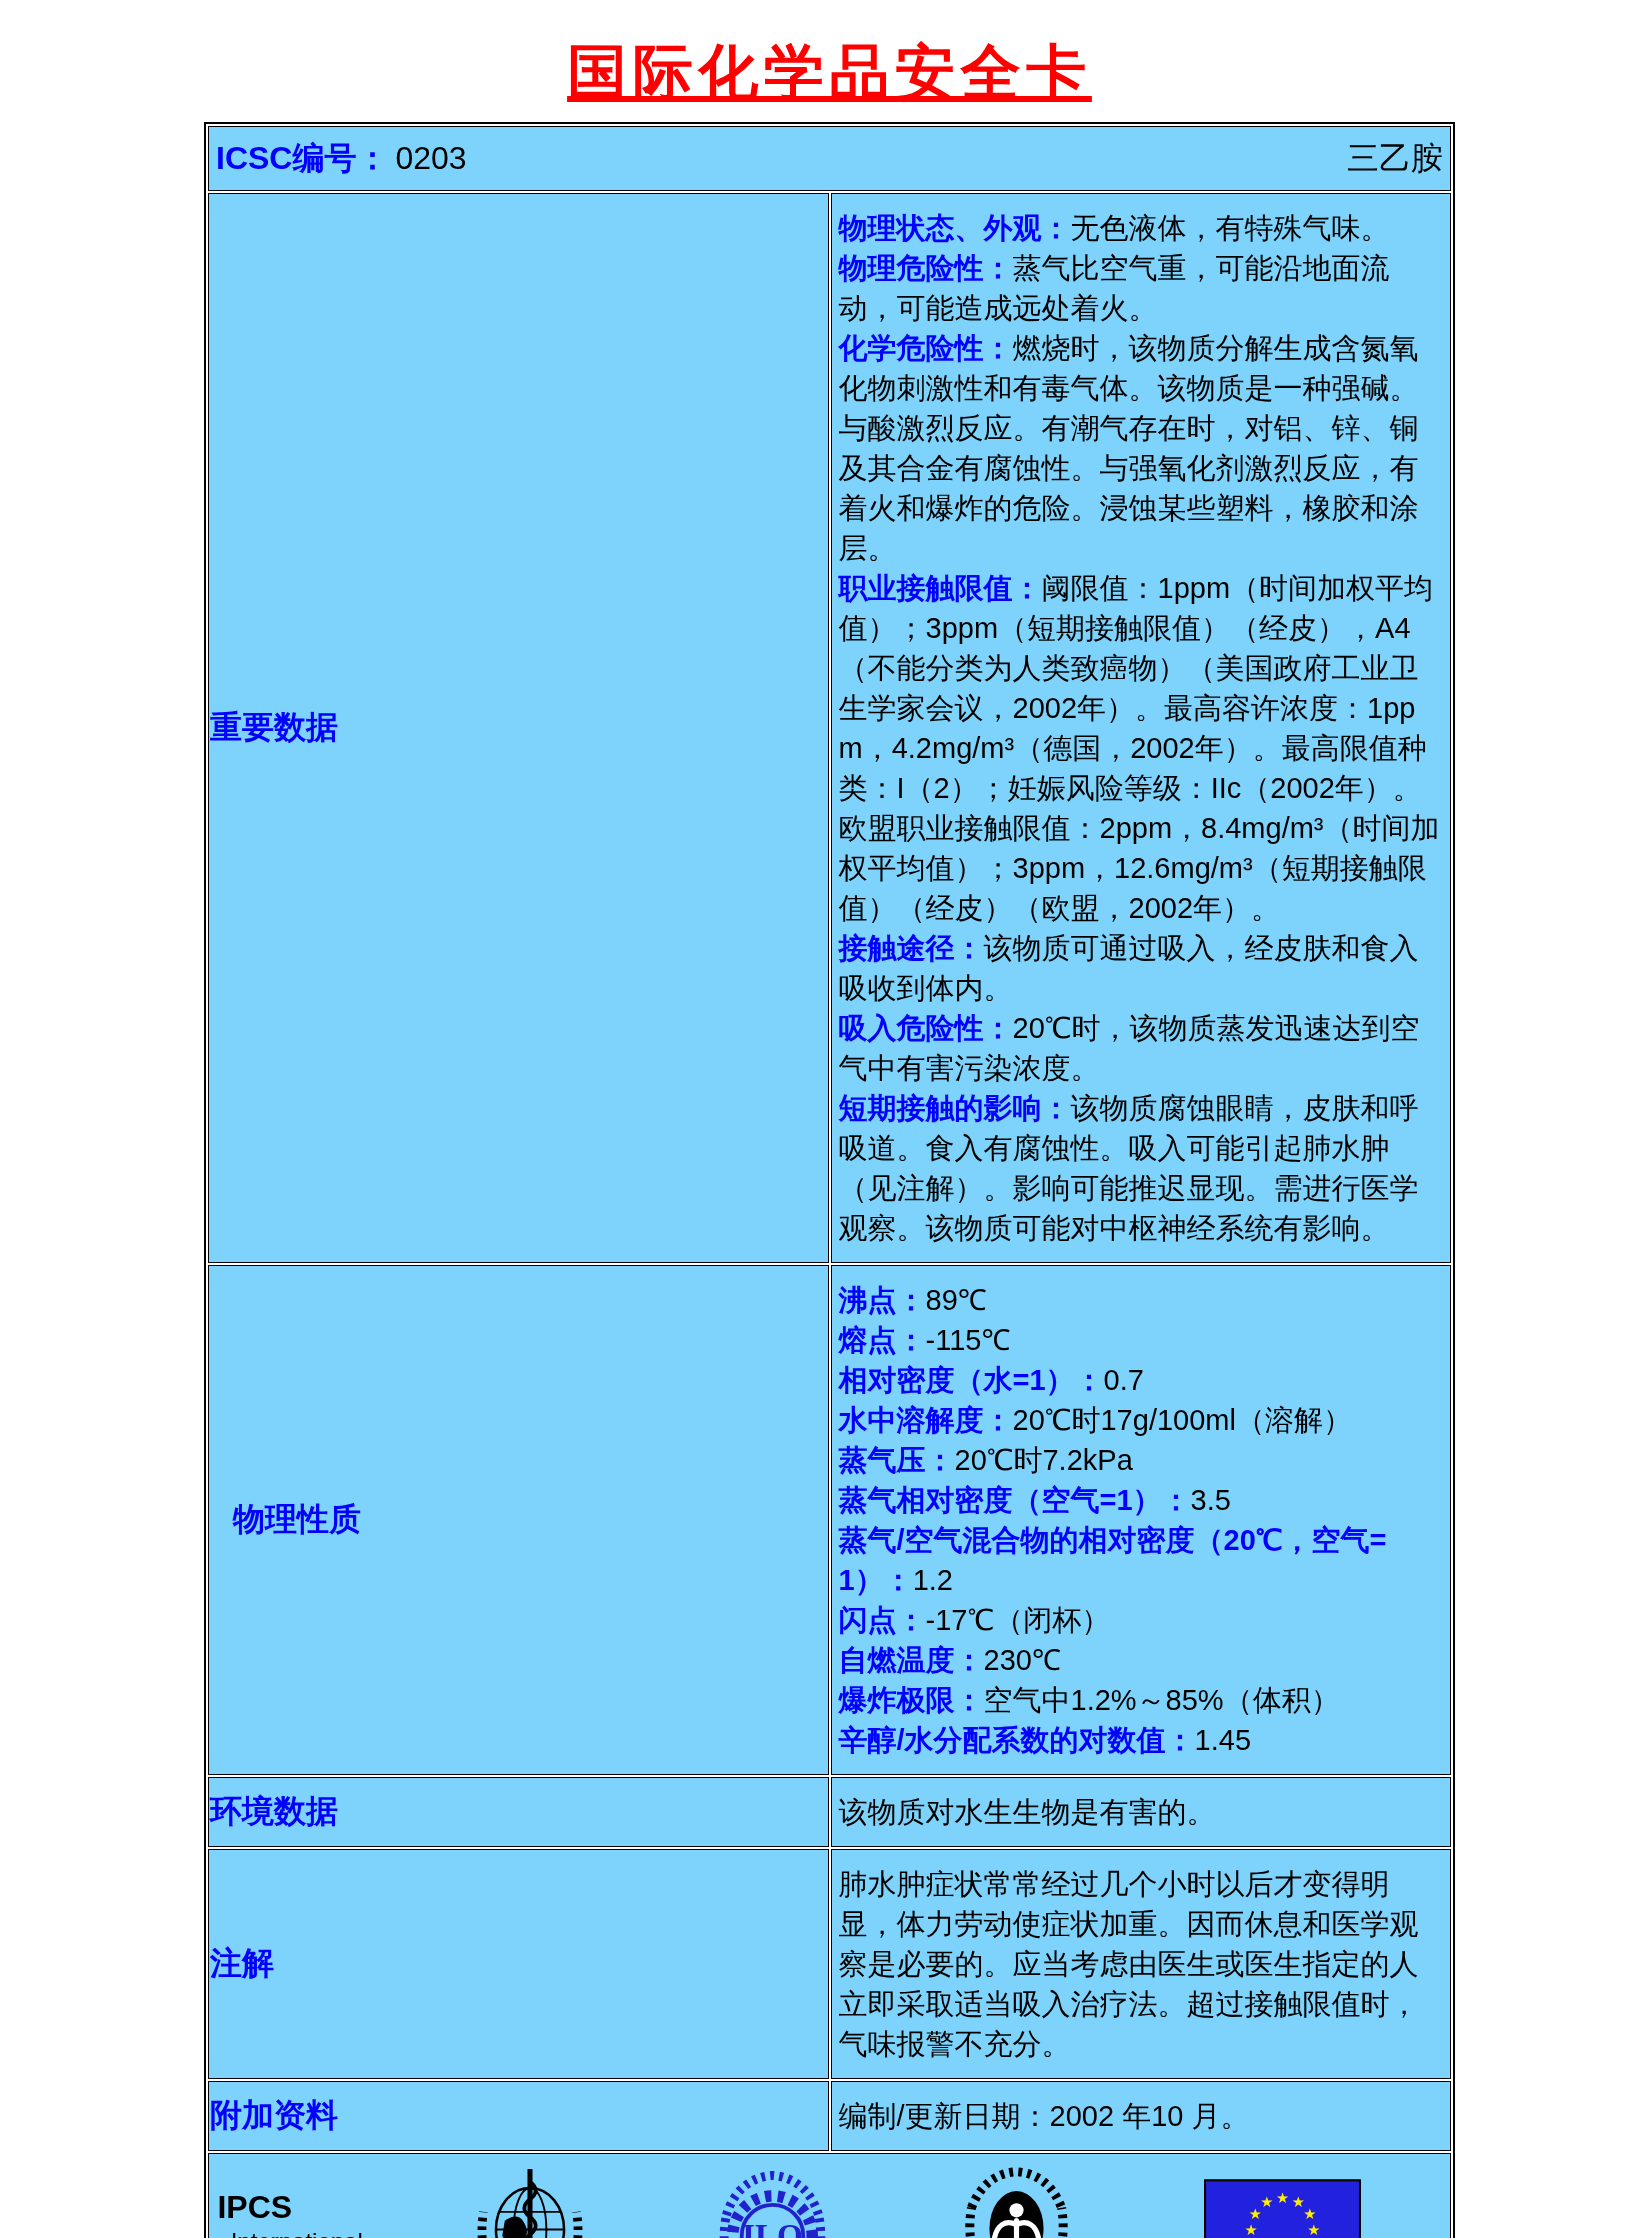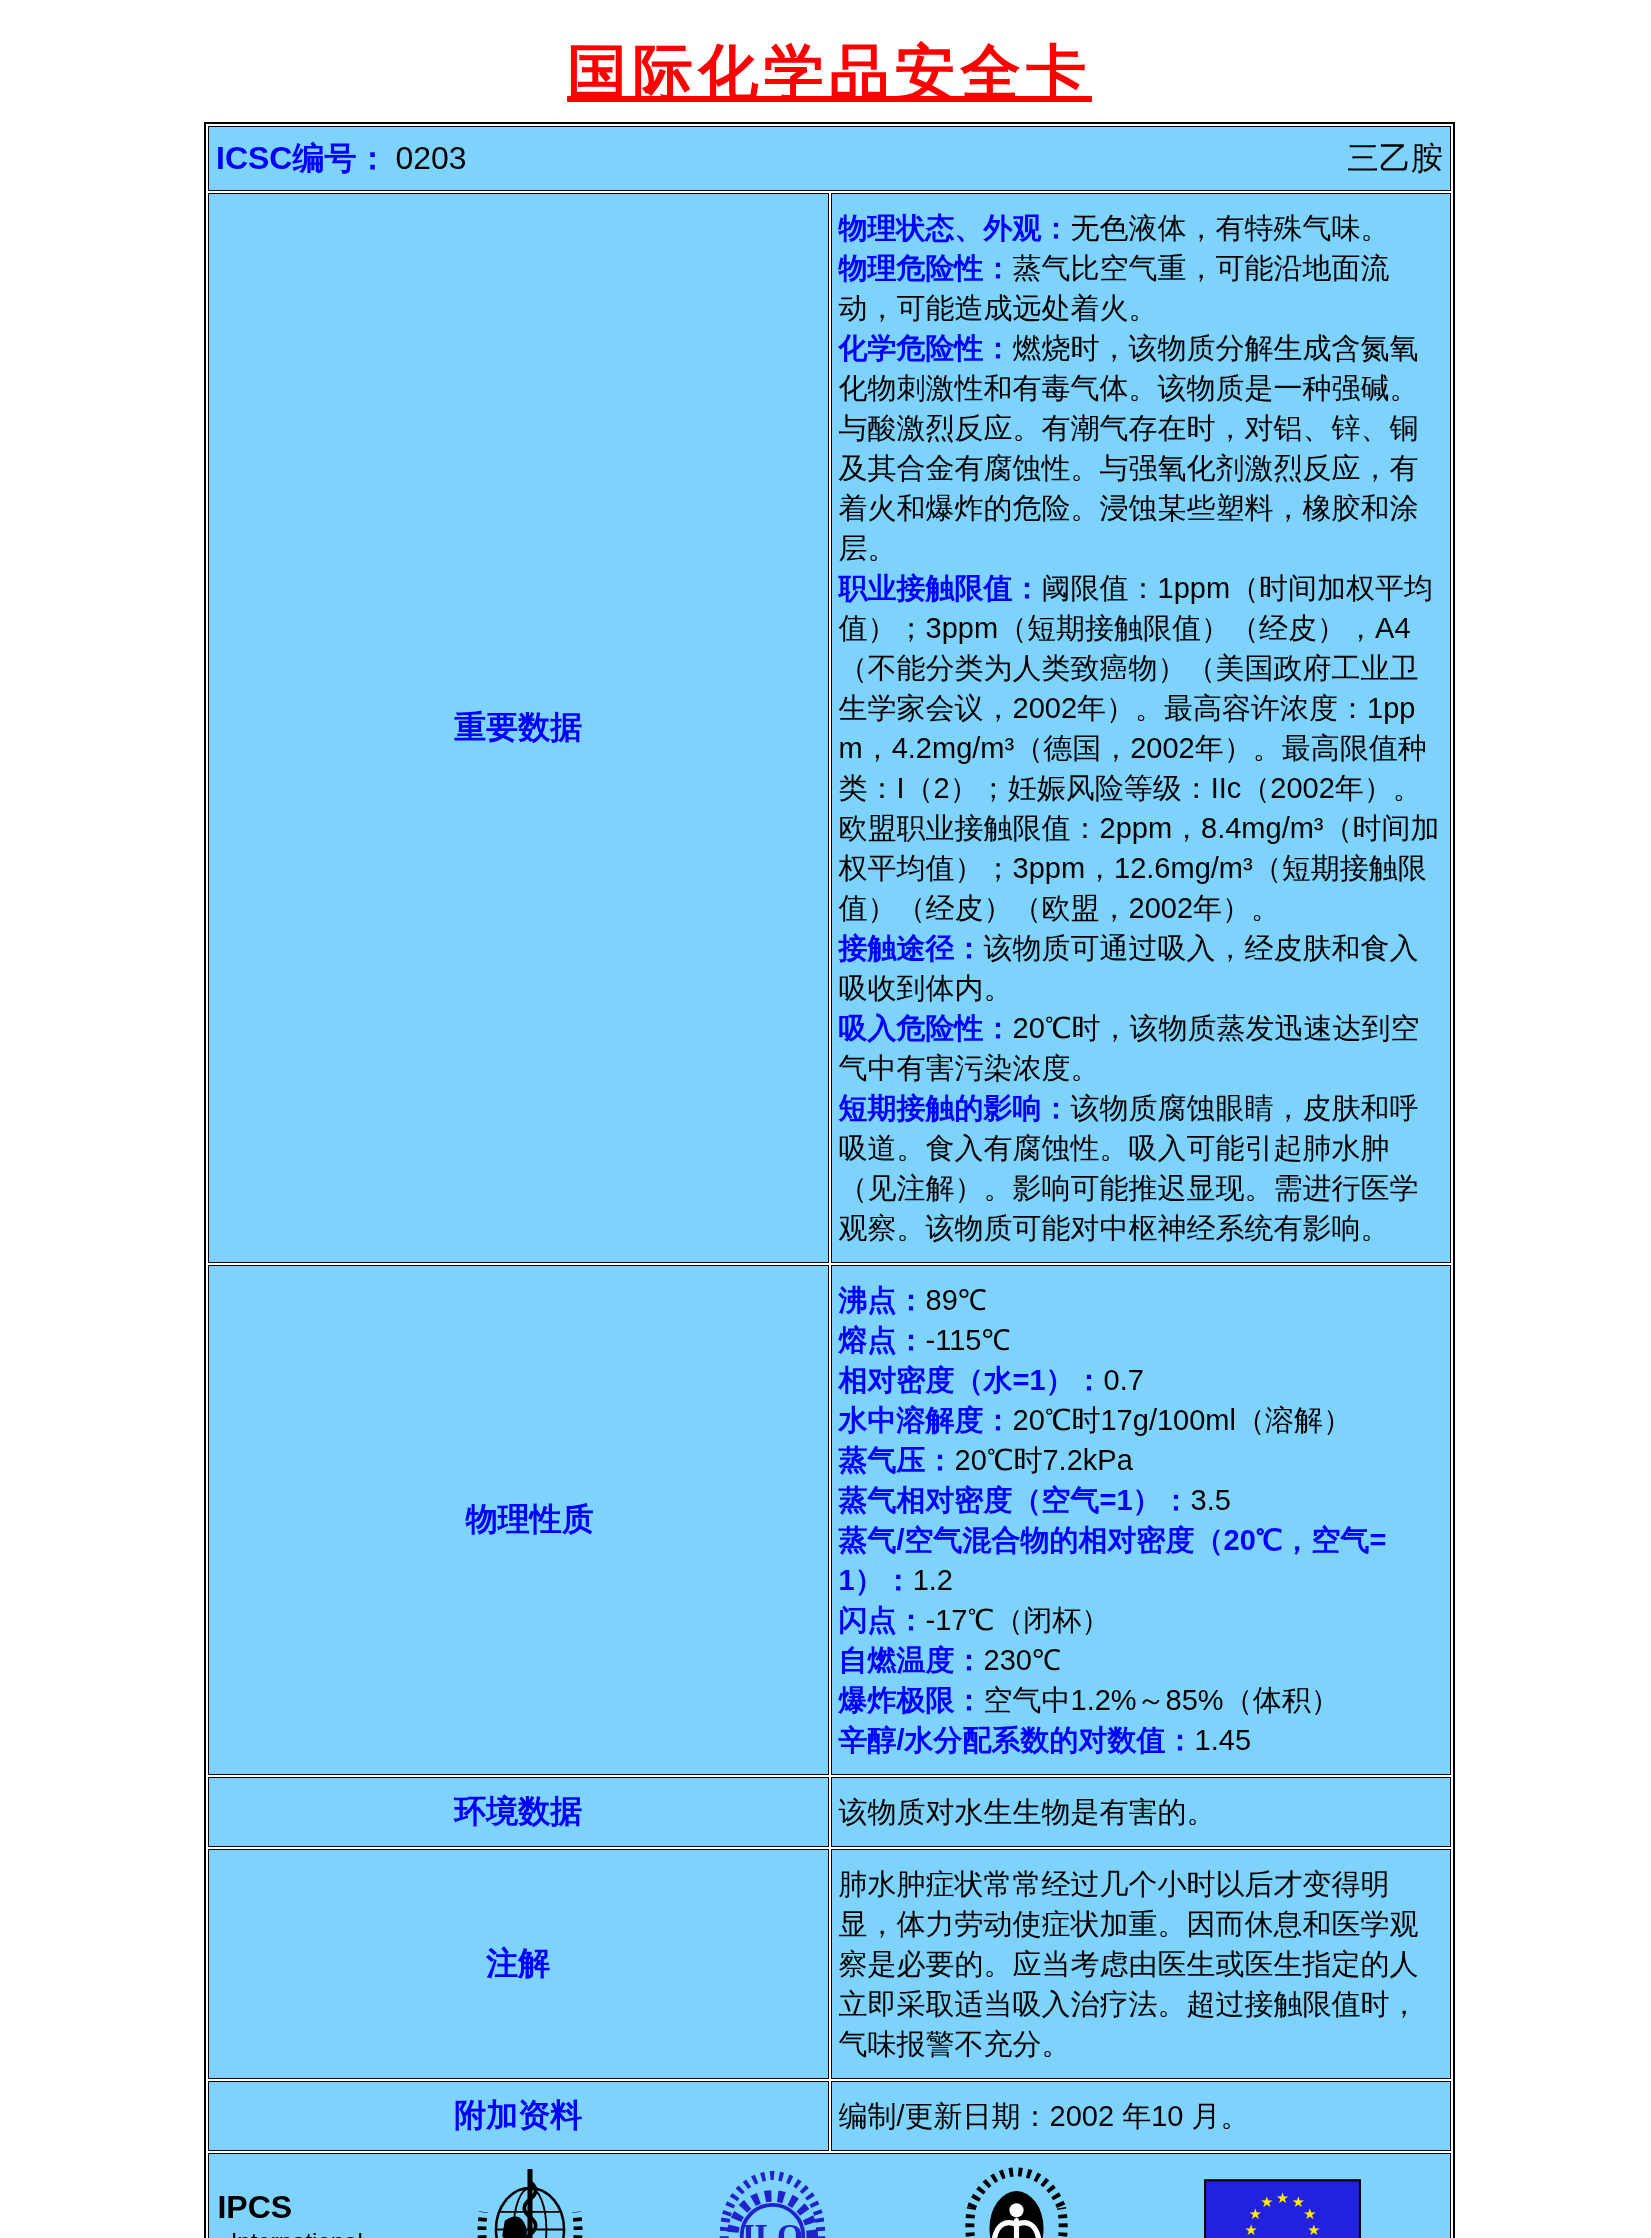--- a/index.html
+++ b/index.html
@@ -20,21 +20,21 @@
     letter-spacing:5.6px;
     text-decoration:underline;
   }
   table.card{
     position:absolute;top:122px;left:204px;width:1251px;
     border:2.1px solid #000;border-collapse:separate;border-spacing:2.8px;
     table-layout:fixed;background:#fff;
   }
   td{border:1.4px solid #000;background:#7dd3fc;overflow:hidden;}
   td.lbl{
-    width:153px;text-align:center;vertical-align:middle;
+    width:153px;vertical-align:middle;
     color:var(--label_blue);font-weight:bold;font-size:32px;
   }
   td.content{
     padding:14px 7px;font-size:29px;line-height:40px;vertical-align:top;
     word-break:break-all;
   }
   td.content.vmid{vertical-align:middle;}
   .prop-line{display:block;}
   .k{color:var(--label_blue);font-weight:bold;}
   .v{color:#000;}

